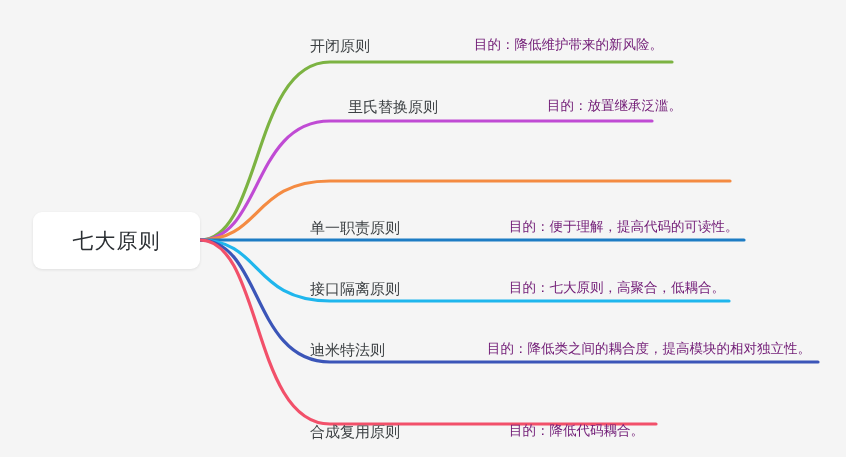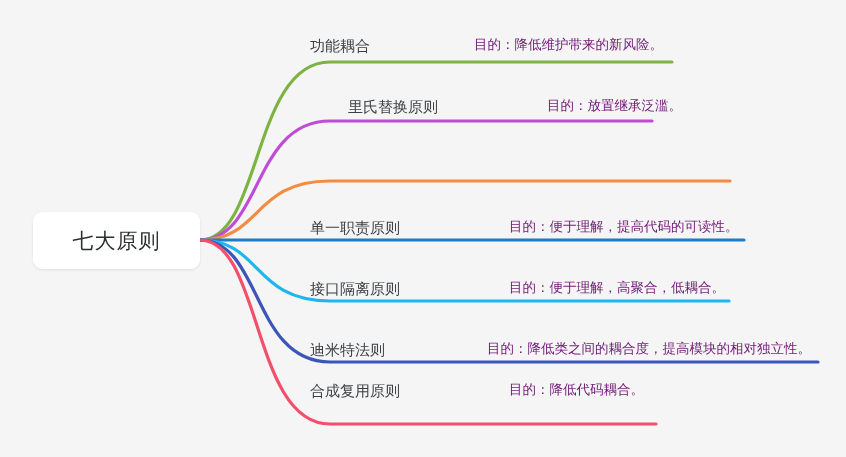--- a/index.html
+++ b/index.html
@@ -95,40 +95,40 @@
       <path d="M 200 240 C 262 240, 252 362, 330 362 L 818 362" fill="none" stroke="#3b55b8" stroke-width="3.2" stroke-linecap="round"></path>
       <path d="M 200 240 C 262 240, 252 424, 330 424 L 656 424" fill="none" stroke="#f2506a" stroke-width="3.2" stroke-linecap="round"></path>
     </svg>
 
   <div id="root-node">
     <span class="root-label">七大原则</span>
   </div>
 
   <div id="branch-layer">
       <div class="branch-row" style="left: 0px; top: 31px; width: 846px;">
-        <span class="branch-title" style="left: 310px;">功能耦合</span>
+        <span class="branch-title" style="left: 310px;">开闭原则</span>
         <span class="branch-desc" style="left: 474px;">目的：降低维护带来的新风险。</span>
       </div>
       <div class="branch-row" style="left: 0px; top: 92px; width: 846px; margin-left: 38px;">
         <span class="branch-title" style="left: 310px;">里氏替换原则</span>
         <span class="branch-desc" style="left: 509px;">目的：放置继承泛滥。</span>
       </div>
       <div class="branch-row" style="left: 0px; top: 153px; width: 846px;">
       </div>
       <div class="branch-row" style="left: 0px; top: 213px; width: 846px; padding-left: 10px;">
         <span class="branch-title" style="left: 310px;">单一职责原则</span>
         <span class="branch-desc" style="left: 509px;">目的：便于理解，提高代码的可读性。</span>
       </div>
       <div class="branch-row" style="left: 0px; top: 274px; width: 820px;">
         <span class="branch-title" style="left: 310px;">接口隔离原则</span>
-        <span class="branch-desc" style="left: 509px;">目的：便于理解，高聚合，低耦合。</span>
+        <span class="branch-desc" style="left: 509px;">目的：七大原则，高聚合，低耦合。</span>
       </div>
       <div class="branch-row" style="left: 0px; top: 335px; width: 846px;">
         <span class="branch-title" style="left: 310px; text-align: center;">迪米特法则</span>
         <span class="branch-desc" style="left: 487px;">目的：降低类之间的耦合度，提高模块的相对独立性。</span>
       </div>
-      <div class="branch-row" style="left: 0px; top: 376px; width: 846px;">
+      <div class="branch-row" style="left: 0px; top: 417px; width: 846px;">
         <span class="branch-title" style="left: 310px;">合成复用原则</span>
         <span class="branch-desc" style="left: 509px;">目的：降低代码耦合。</span>
       </div>
     </div>
 
 </div>
 
 </body></html>

